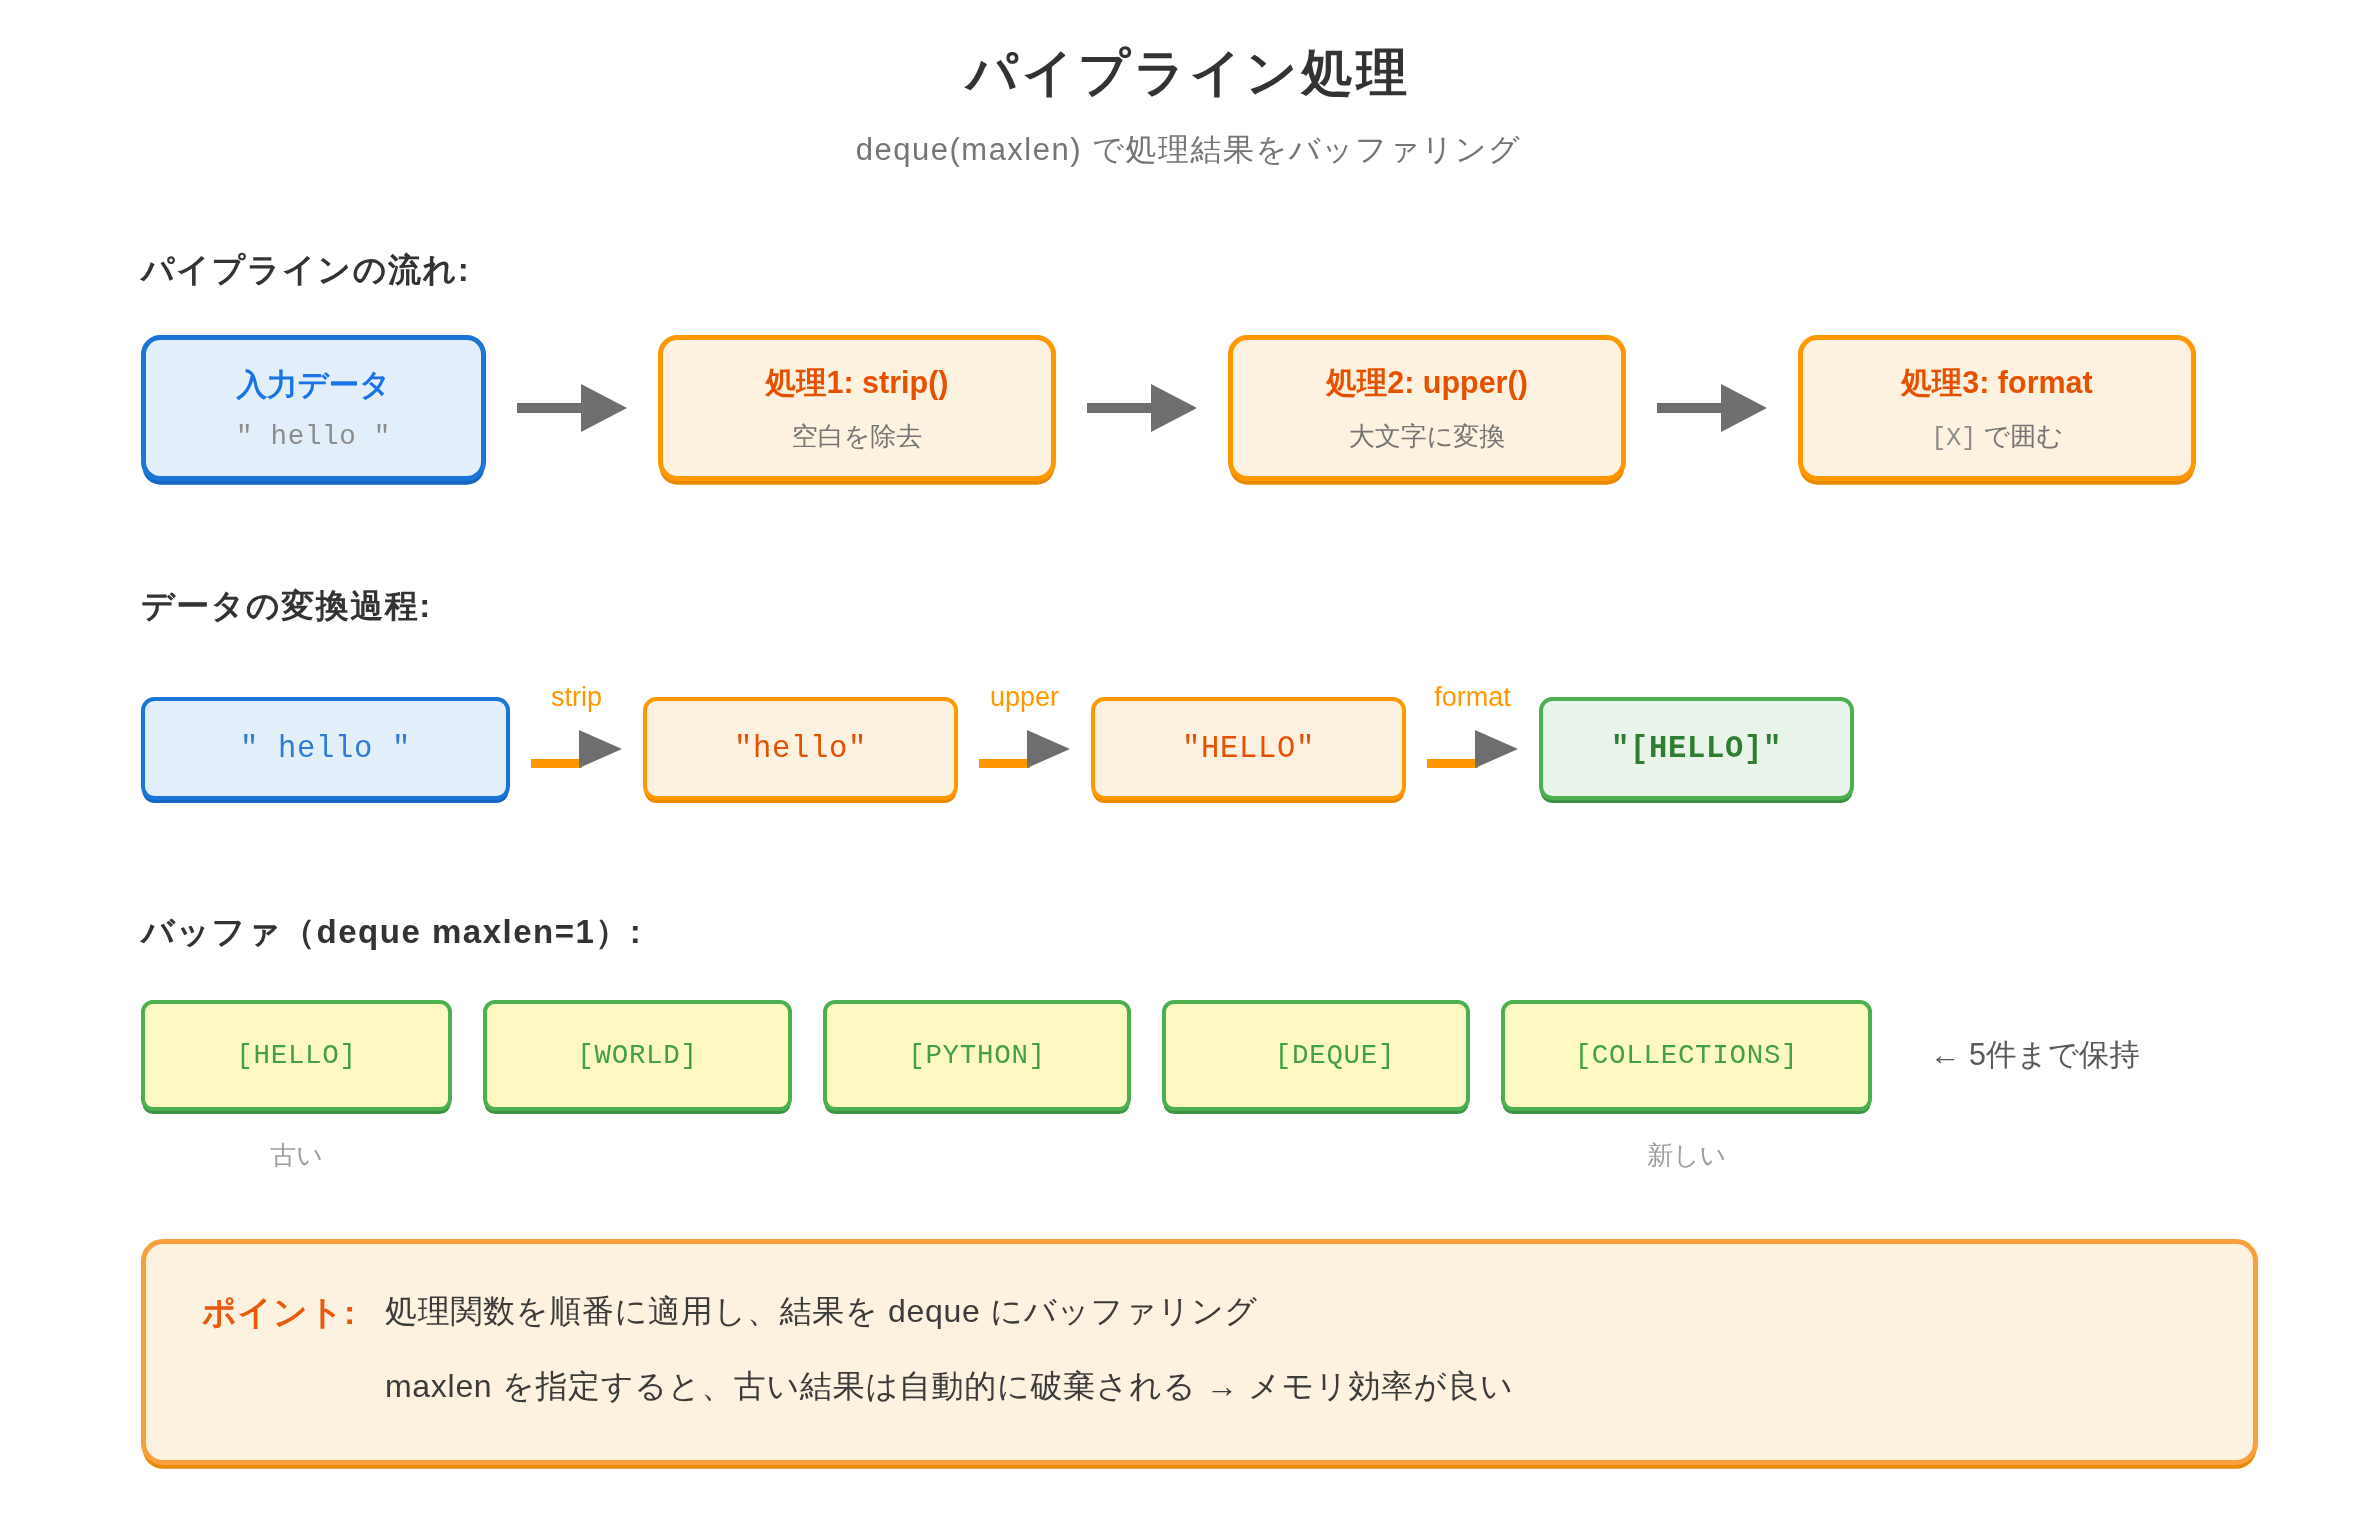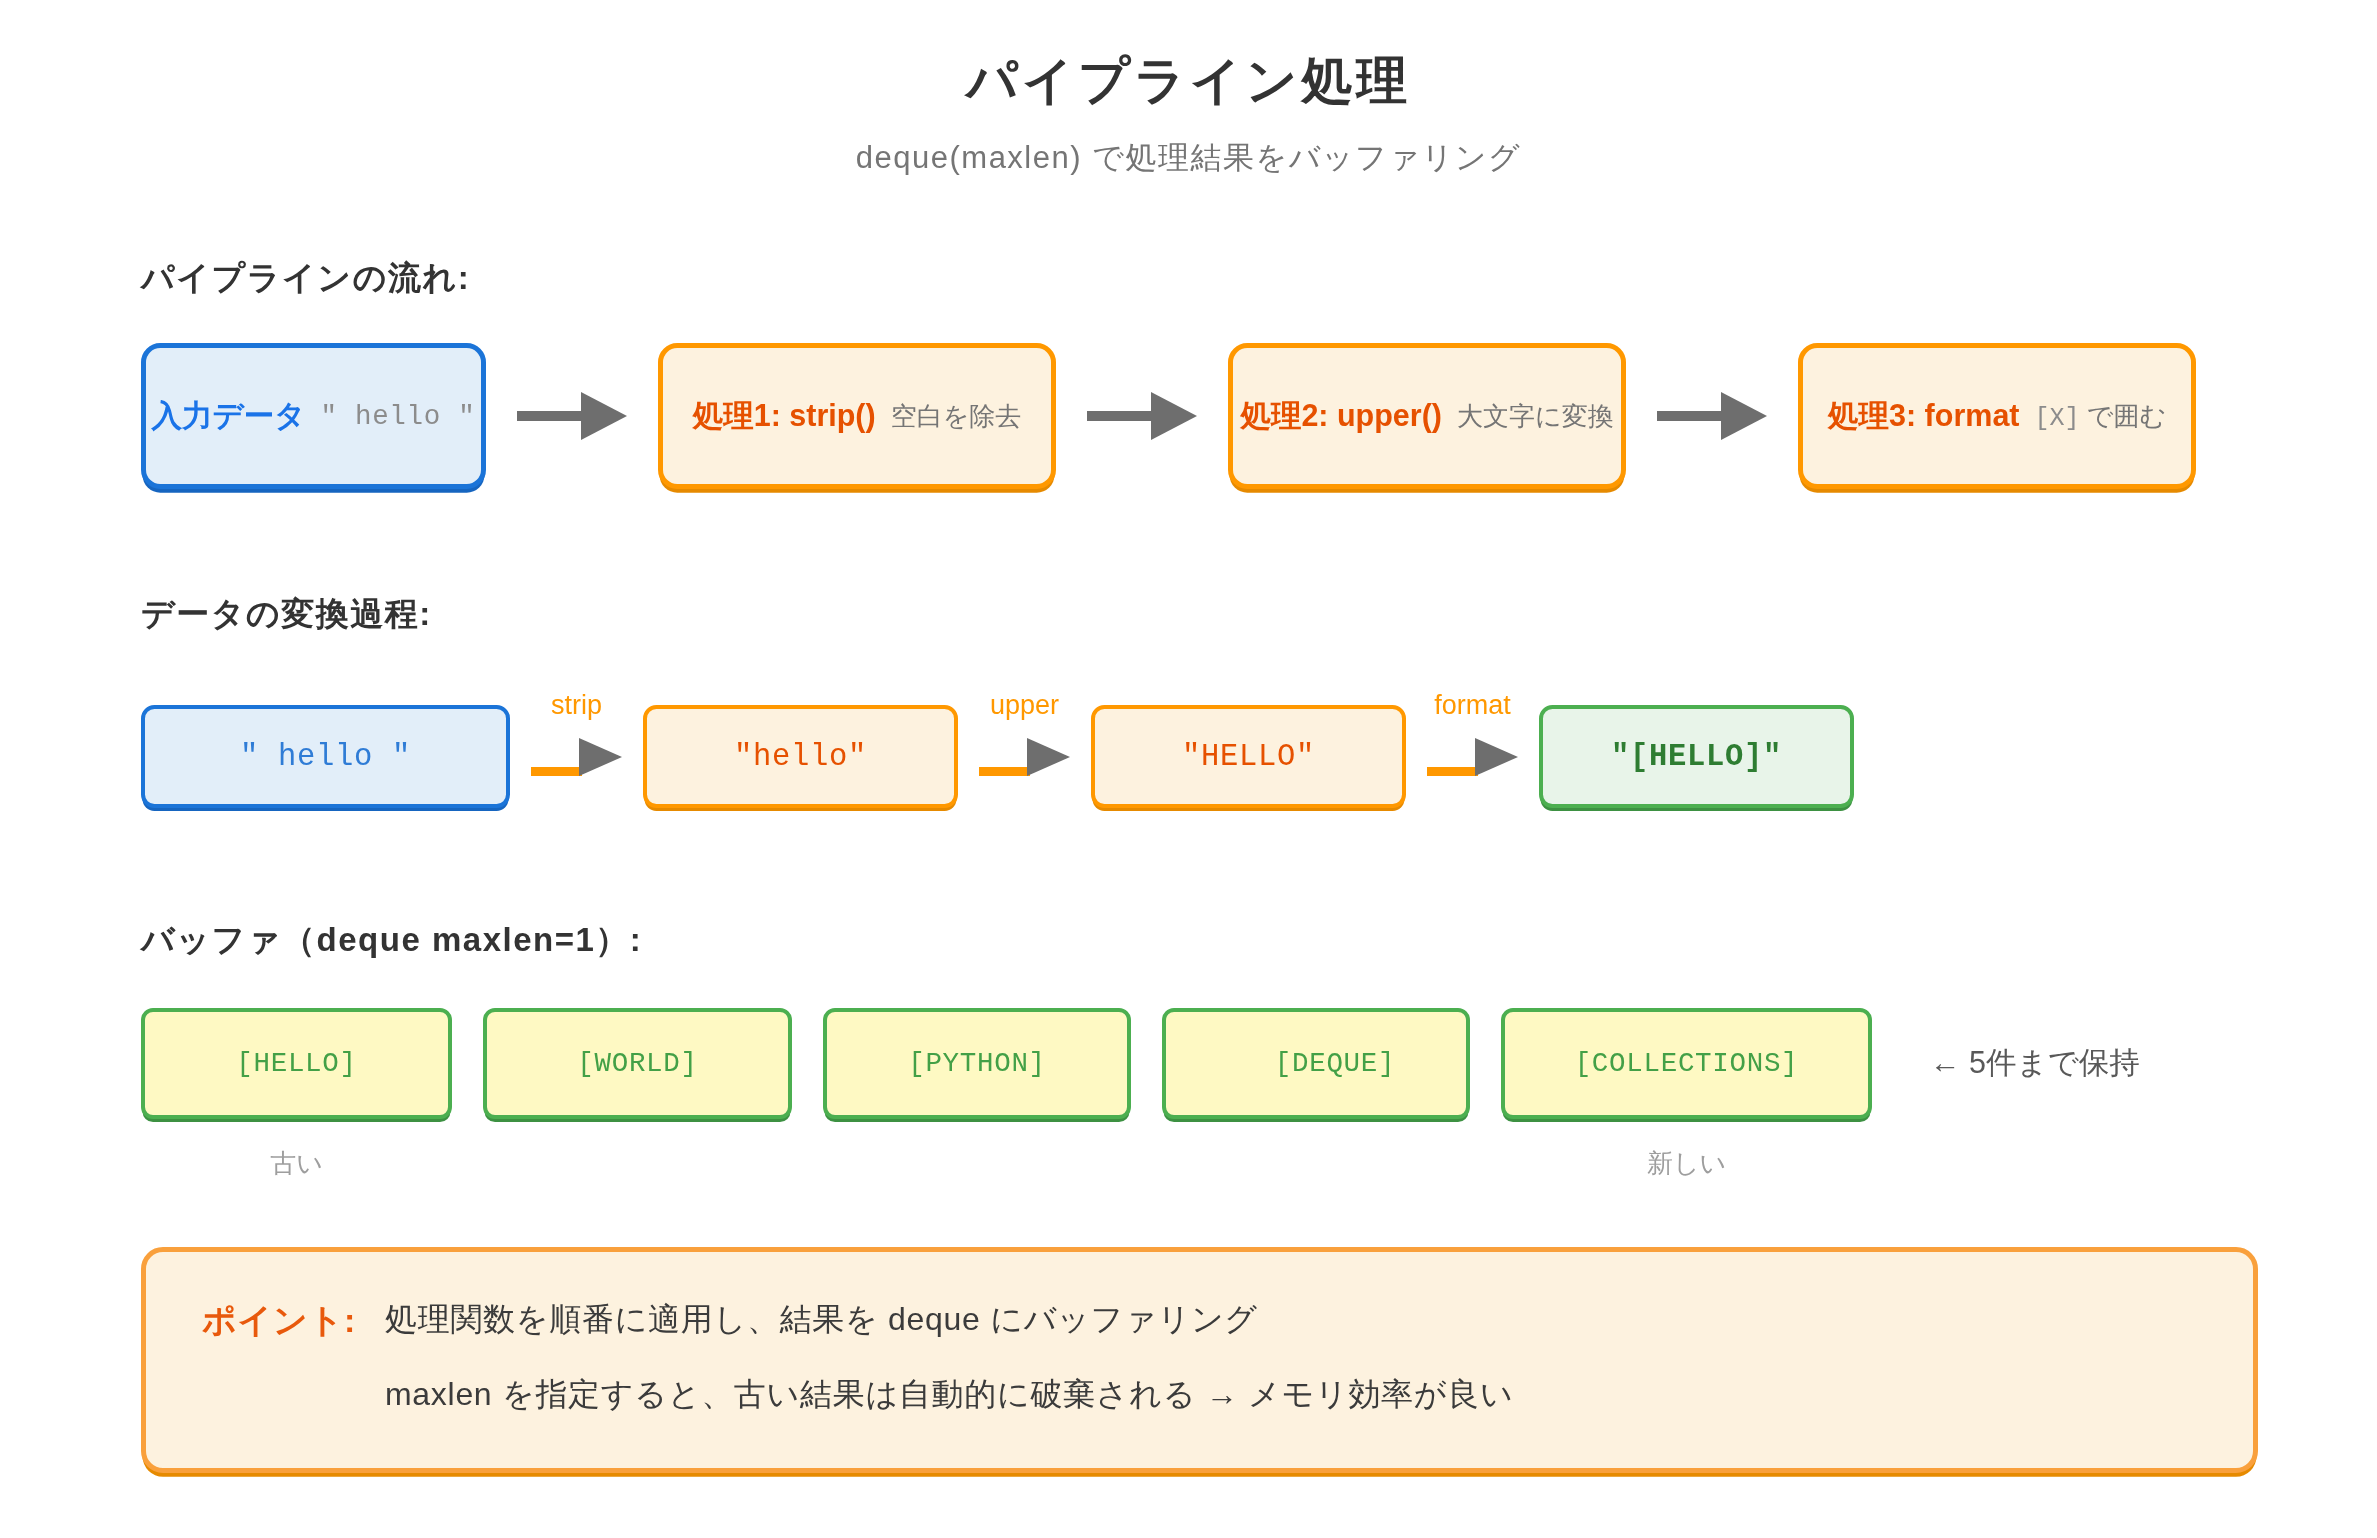--- a/index.html
+++ b/index.html
@@ -14,21 +14,21 @@
   }
   .mono { font-family: "Liberation Mono", "DejaVu Sans Mono", monospace; }
 
   
   header { text-align: center; padding-top: 39px; }
   .page-title {
     font-size: 51px;
     font-weight: bold;
     color: #333333;
     letter-spacing: 3.7px;
-    margin: 8px;
+    margin: 0;
   }
   .page-subtitle {
     font-size: 31px;
     color: #757575;
     margin: 21px 0 0 0;
     letter-spacing: 1.5px;
   }
 
   main { margin-left: 141px; }
 
@@ -42,21 +42,21 @@
   #pipeline-section .section-heading { margin-top: 77px; }
   #transform-section .section-heading { margin-top: 103px; }
   #buffer-section .section-heading { margin-top: 110px; }
 
   
   .flow-row { display: flex; align-items: center; margin-top: 42px; }
   .stage-box {
     height: 146px;
     border-radius: 19.3px;
     display: flex;
-    flex-direction: row;
+    flex-direction: column;
     justify-content: center;
     align-items: center;
     gap: 15px;
   }
   .stage-box.blue {
     width: 345px;
     border: 5.2px solid #1b74d8;
     background: #e2eef9;
     box-shadow: 0 5.2px 0 -1.5px #1665c0;
   }

